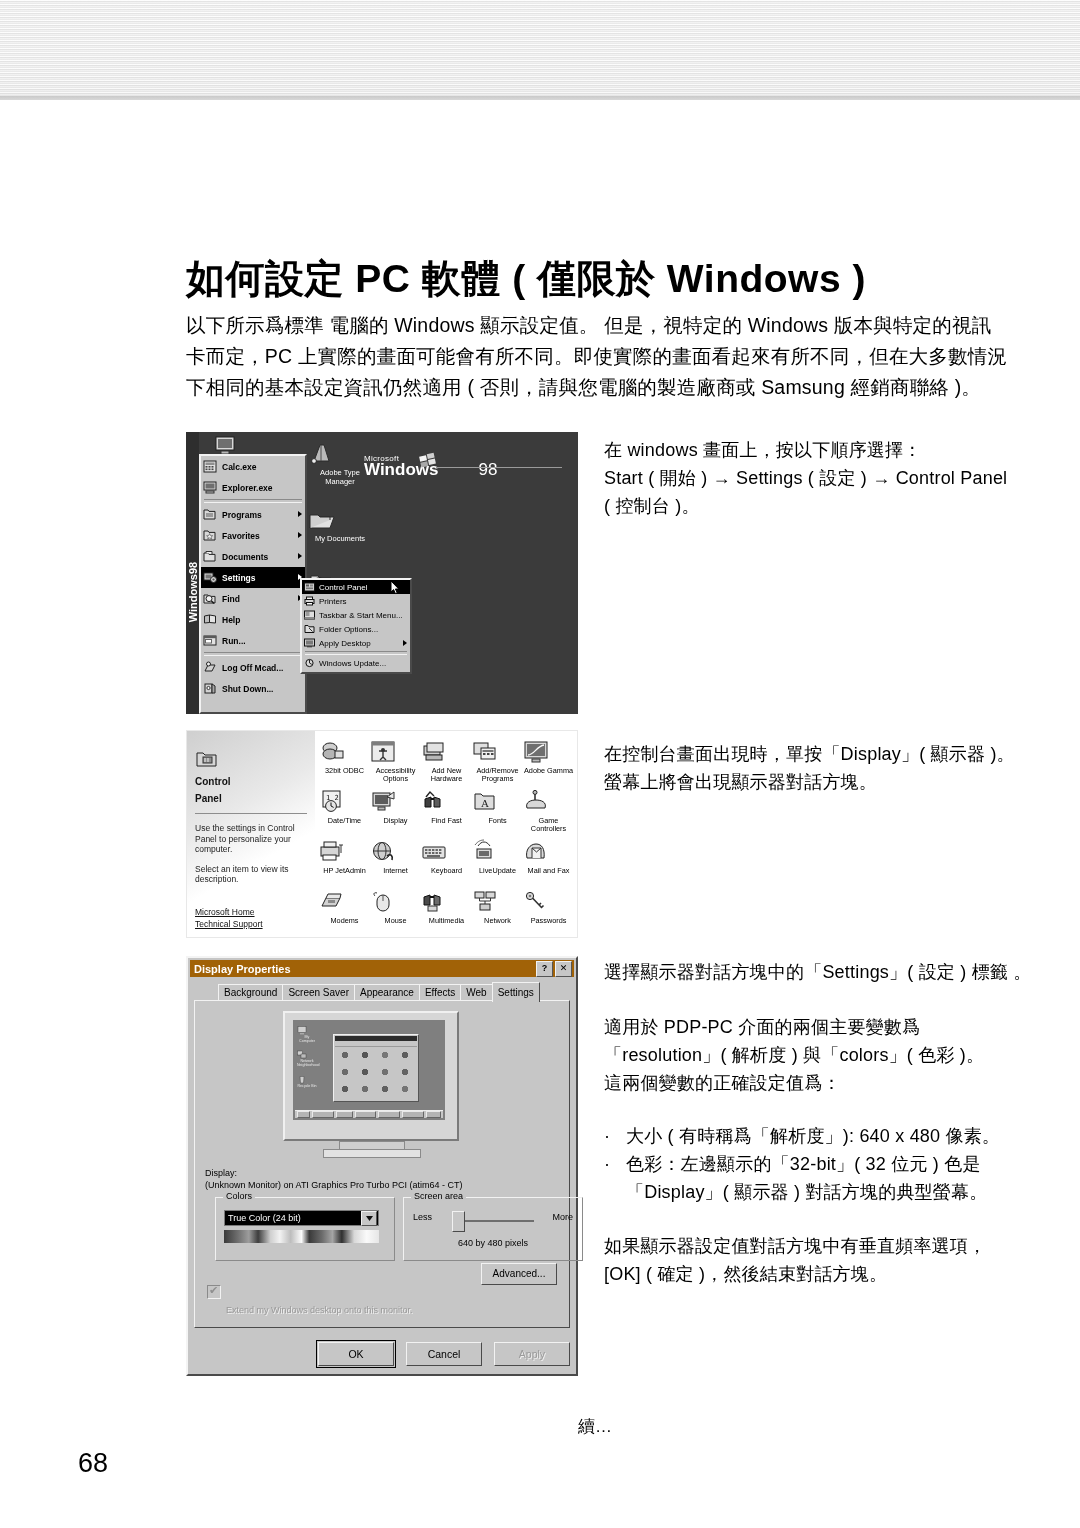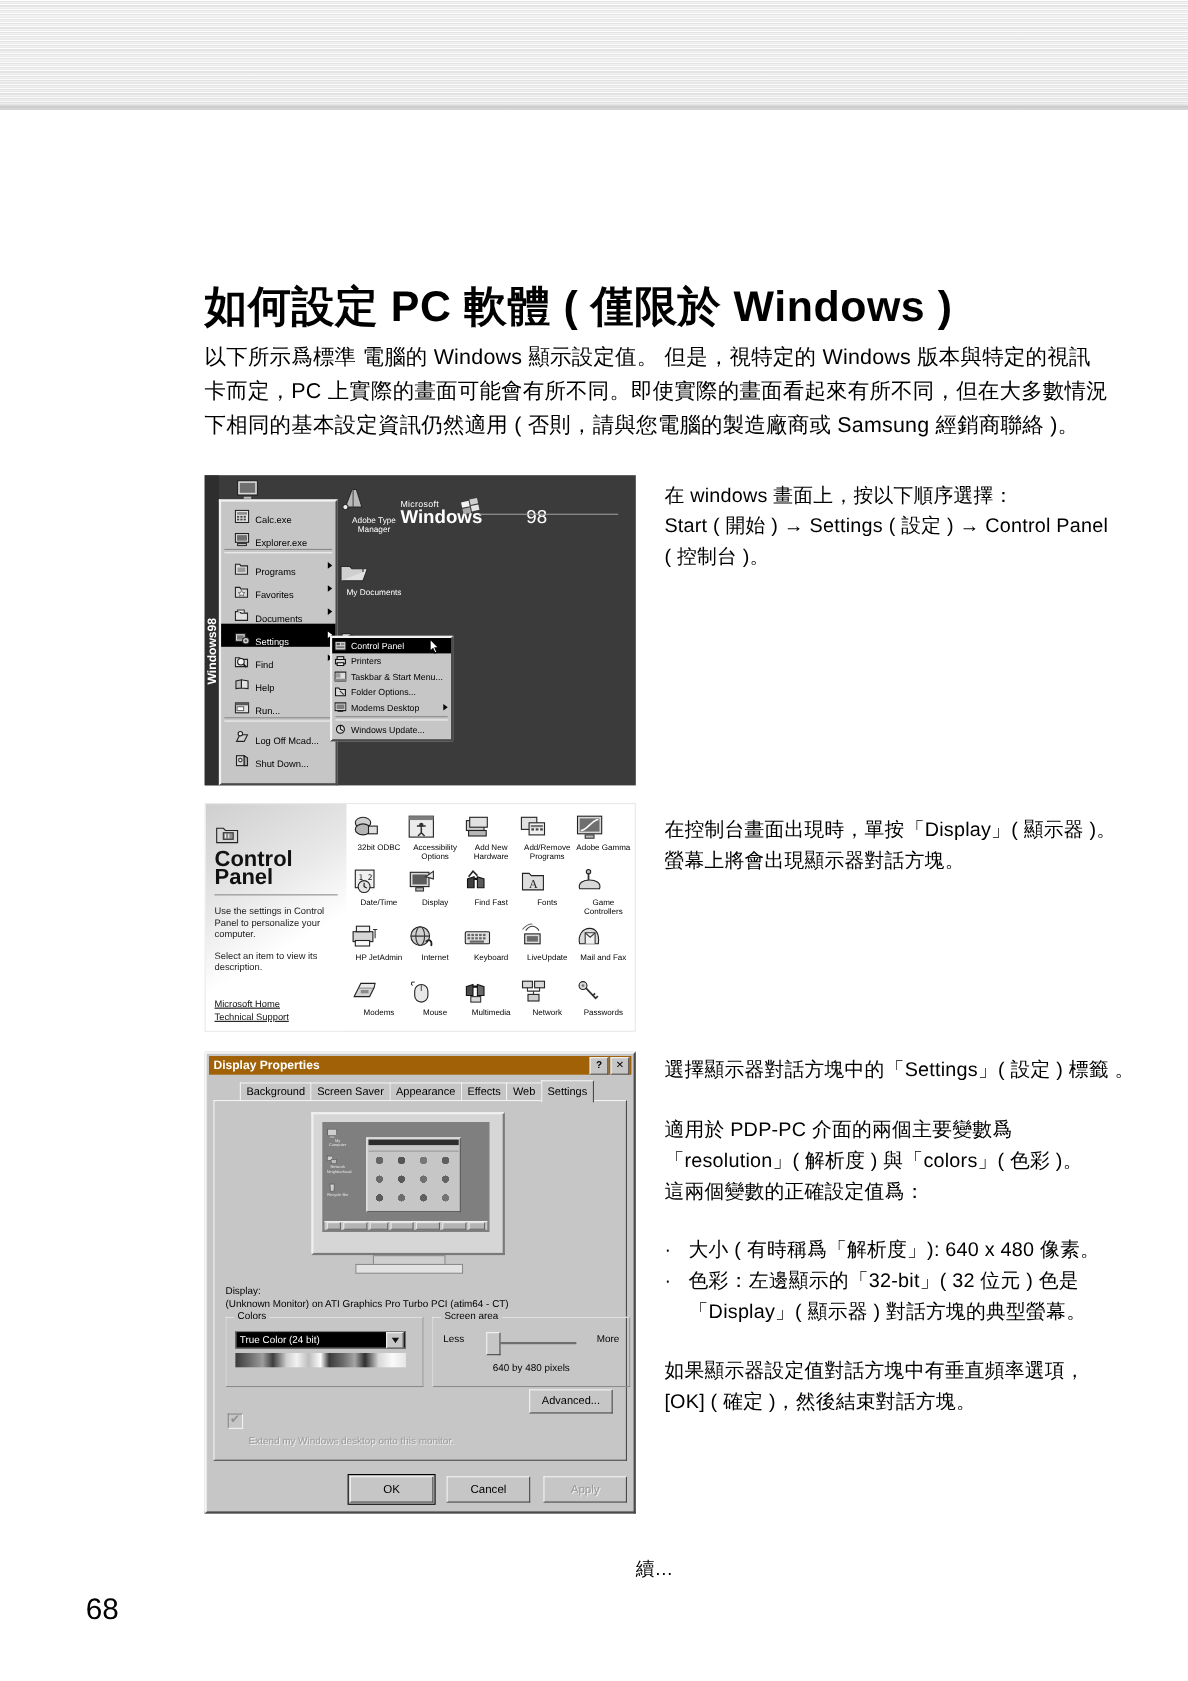--- a/index.html
+++ b/index.html
@@ -69,22 +69,22 @@
   .desk-icon{position:absolute;text-align:center;color:#fff;font-size:7.5px;line-height:9px;width:64px;}
   .di-glyph{display:block;margin:0 auto 2px;}
 
   
   #start-menu{
     position:absolute;left:13px;top:22px;width:104px;height:256px;
     background:#c6c6c6;border-top:2px solid #f2f2f2;border-left:2px solid #f2f2f2;
     border-right:2px solid #4a4a4a;border-bottom:2px solid #4a4a4a;
   }
   .sm-item{
-    position:relative;height:21px;display:flex;align-items:flex-end;
-    padding-left:12px;font-size:8.5px;color:#000;
+    position:relative;height:21px;display:flex;align-items:center;
+    padding-left:2px;font-size:8.5px;color:#000;font-weight:bold;
   }
   .sm-item.sel{background:#000;color:#fff;}
   .sm-icon{width:15px;height:14px;flex:0 0 15px;margin-right:4px;position:relative;}
   .sm-arrow{position:absolute;right:3px;top:7px;
     border-left:4px solid #000;border-top:3px solid transparent;border-bottom:3px solid transparent;}
   .sm-item.sel .sm-arrow{border-left-color:#fff;}
   .sm-sep{height:2px;margin:1px 3px;border-top:1px solid #8a8a8a;border-bottom:1px solid #f2f2f2;}
 
   
   #settings-submenu{
@@ -106,21 +106,21 @@
   #win98-rule{position:absolute;left:250px;top:35px;width:126px;height:1px;background:#9a9a9a;}
 
   
   #fig-cpanel{
     position:absolute;left:186px;top:730px;width:392px;height:208px;
     background:#ffffff;overflow:hidden;border:1px solid #e8e8e8;box-sizing:border-box;
   }
   #cp-left{position:absolute;left:0;top:0;width:128px;height:100%;
     background:linear-gradient(150deg,#cfcfcf 0%,#e9e9e9 38%,#ffffff 62%);}
   #cp-folder-icon{position:absolute;left:9px;top:18px;}
-  #cp-title{position:absolute;left:8px;top:42px;font-size:20px;font-weight:bold;line-height:17px;color:#111;}
+  #cp-title{position:absolute;left:8px;top:42px;font-size:10px;font-weight:bold;line-height:17px;color:#111;}
   #cp-rule{position:absolute;left:8px;top:82px;width:112px;height:1px;background:#8d8d8d;}
   #cp-desc{position:absolute;left:8px;top:92px;width:118px;font-size:8.5px;line-height:10.5px;color:#222;}
   #cp-desc p{margin:0 0 9px;}
   #cp-links{position:absolute;left:8px;top:175px;font-size:8.5px;line-height:12px;color:#111;}
   #cp-links a{color:#111;text-decoration:underline;display:block;}
   #cp-grid{position:absolute;left:132px;top:8px;width:256px;
     display:grid;grid-template-columns:repeat(5,51px);grid-auto-rows:50px;}
   .cp-cell{text-align:center;font-size:7.3px;line-height:8.3px;color:#000;}
   .cp-cell .g{display:block;height:26px;margin-bottom:2px;}
 
@@ -167,21 +167,21 @@
     border:1px solid #f0f0f0;border-right-color:#555;border-bottom-color:#555;}
   #mini-window .mw-title{height:5px;background:#2c2c2c;margin:1px;}
   #mini-window .mw-menu{height:4px;background:#c6c6c6;border-bottom:1px solid #9a9a9a;margin:0 1px;}
   #mini-window .mw-grid{display:grid;grid-template-columns:repeat(4,20px);grid-auto-rows:17px;margin:2px 1px;}
   #mini-taskbar{position:absolute;left:2px;right:2px;bottom:2px;height:7px;background:#c6c6c6;
     border-top:1px solid #eee;display:flex;align-items:center;gap:2px;padding:0 2px;}
   #mini-taskbar .tbb{height:5px;background:#b4b4b4;border:1px solid #eaeaea;border-right-color:#666;border-bottom-color:#666;}
   
   #dp-displaylabel{position:absolute;left:10px;top:166px;font-size:9px;line-height:12px;color:#000;}
   
-  .groupbox{position:absolute;border:1px solid #8a8a8a;border-right-color:#f2f2f2;border-bottom-color:#f2f2f2;}
+  .groupbox{position:absolute;border:1px solid #8a8a8a;border-right-color:#f2f2f2;border-bottom-color:#f2f2f2;margin-left:10px;}
   .groupbox .gb-inner{position:absolute;left:-1px;top:-1px;right:-1px;bottom:-1px;
     border:1px solid #f2f2f2;border-right-color:#8a8a8a;border-bottom-color:#8a8a8a;pointer-events:none;}
   .gb-legend{position:absolute;left:7px;top:-7px;background:#c6c6c6;padding:0 3px;font-size:9px;z-index:2;}
   #gb-colors{left:10px;top:196px;width:178px;height:62px;}
   #gb-screen{left:198px;top:196px;width:178px;height:62px;}
   #colors-combo{position:absolute;left:8px;top:12px;width:155px;height:16px;background:#000;
     border:1px solid #7a7a7a;box-sizing:border-box;display:flex;align-items:center;}
   #colors-combo .val{color:#fff;font-size:9px;padding-left:3px;flex:1;}
   #colors-combo .arrowbtn{width:14px;height:13px;margin-right:1px;background:#c6c6c6;
     border-top:1px solid #f2f2f2;border-left:1px solid #f2f2f2;border-right:1px solid #555;border-bottom:1px solid #555;
@@ -496,21 +496,21 @@
       <span>Folder Options...</span>
     </div>
     <div class="ss-item">
       <span class="ss-icon">
         <svg width="11" height="10" viewBox="0 0 11 10">
             <rect x="0.5" y="1" width="10" height="7" fill="#cfcfcf" stroke="#111"></rect>
             <rect x="2" y="2.5" width="7" height="4" fill="#7b7b7b"></rect>
             <path d="M3 8.8 L8 8.8" stroke="#333"></path>
           </svg>
       </span>
-      <span>Modems Desktop</span>
+      <span>Apply Desktop</span>
       <span class="ss-arrow"></span>
     </div>
     <div class="sm-sep"></div>
     <div class="ss-item">
       <span class="ss-icon">
         <svg width="11" height="10" viewBox="0 0 11 10">
             <circle cx="5.5" cy="5" r="3.6" fill="#d8d8d8" stroke="#111"></circle>
             <path d="M5.5 1.8 L5.5 5 L7.8 6.4" stroke="#222" fill="none"></path>
           </svg>
       </span>

